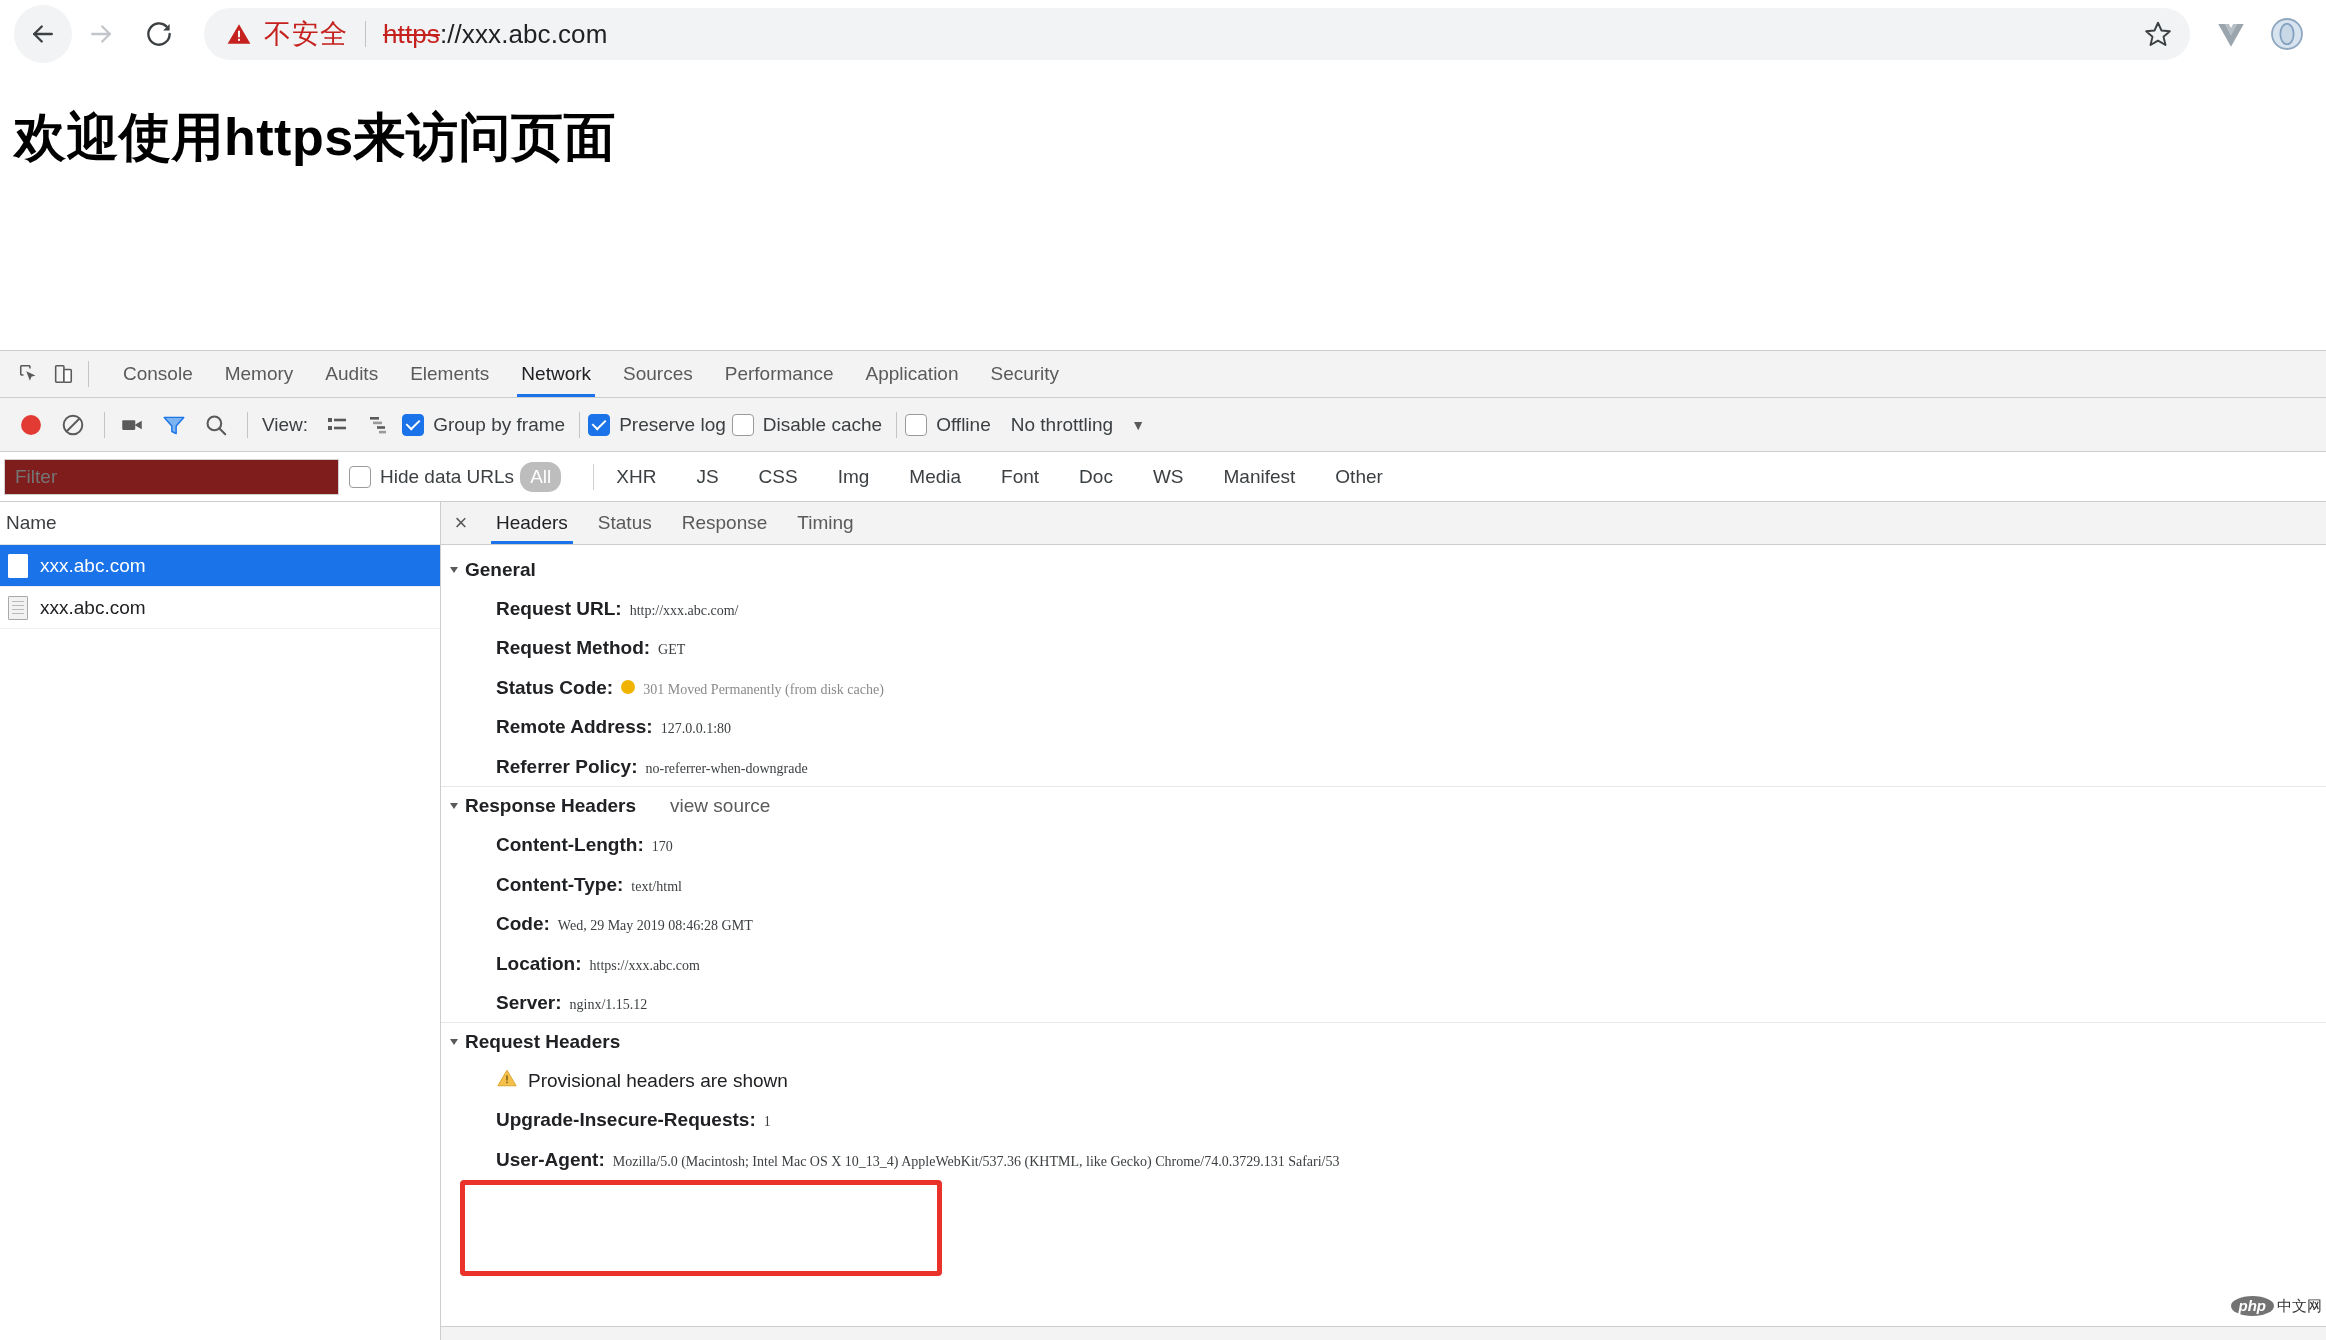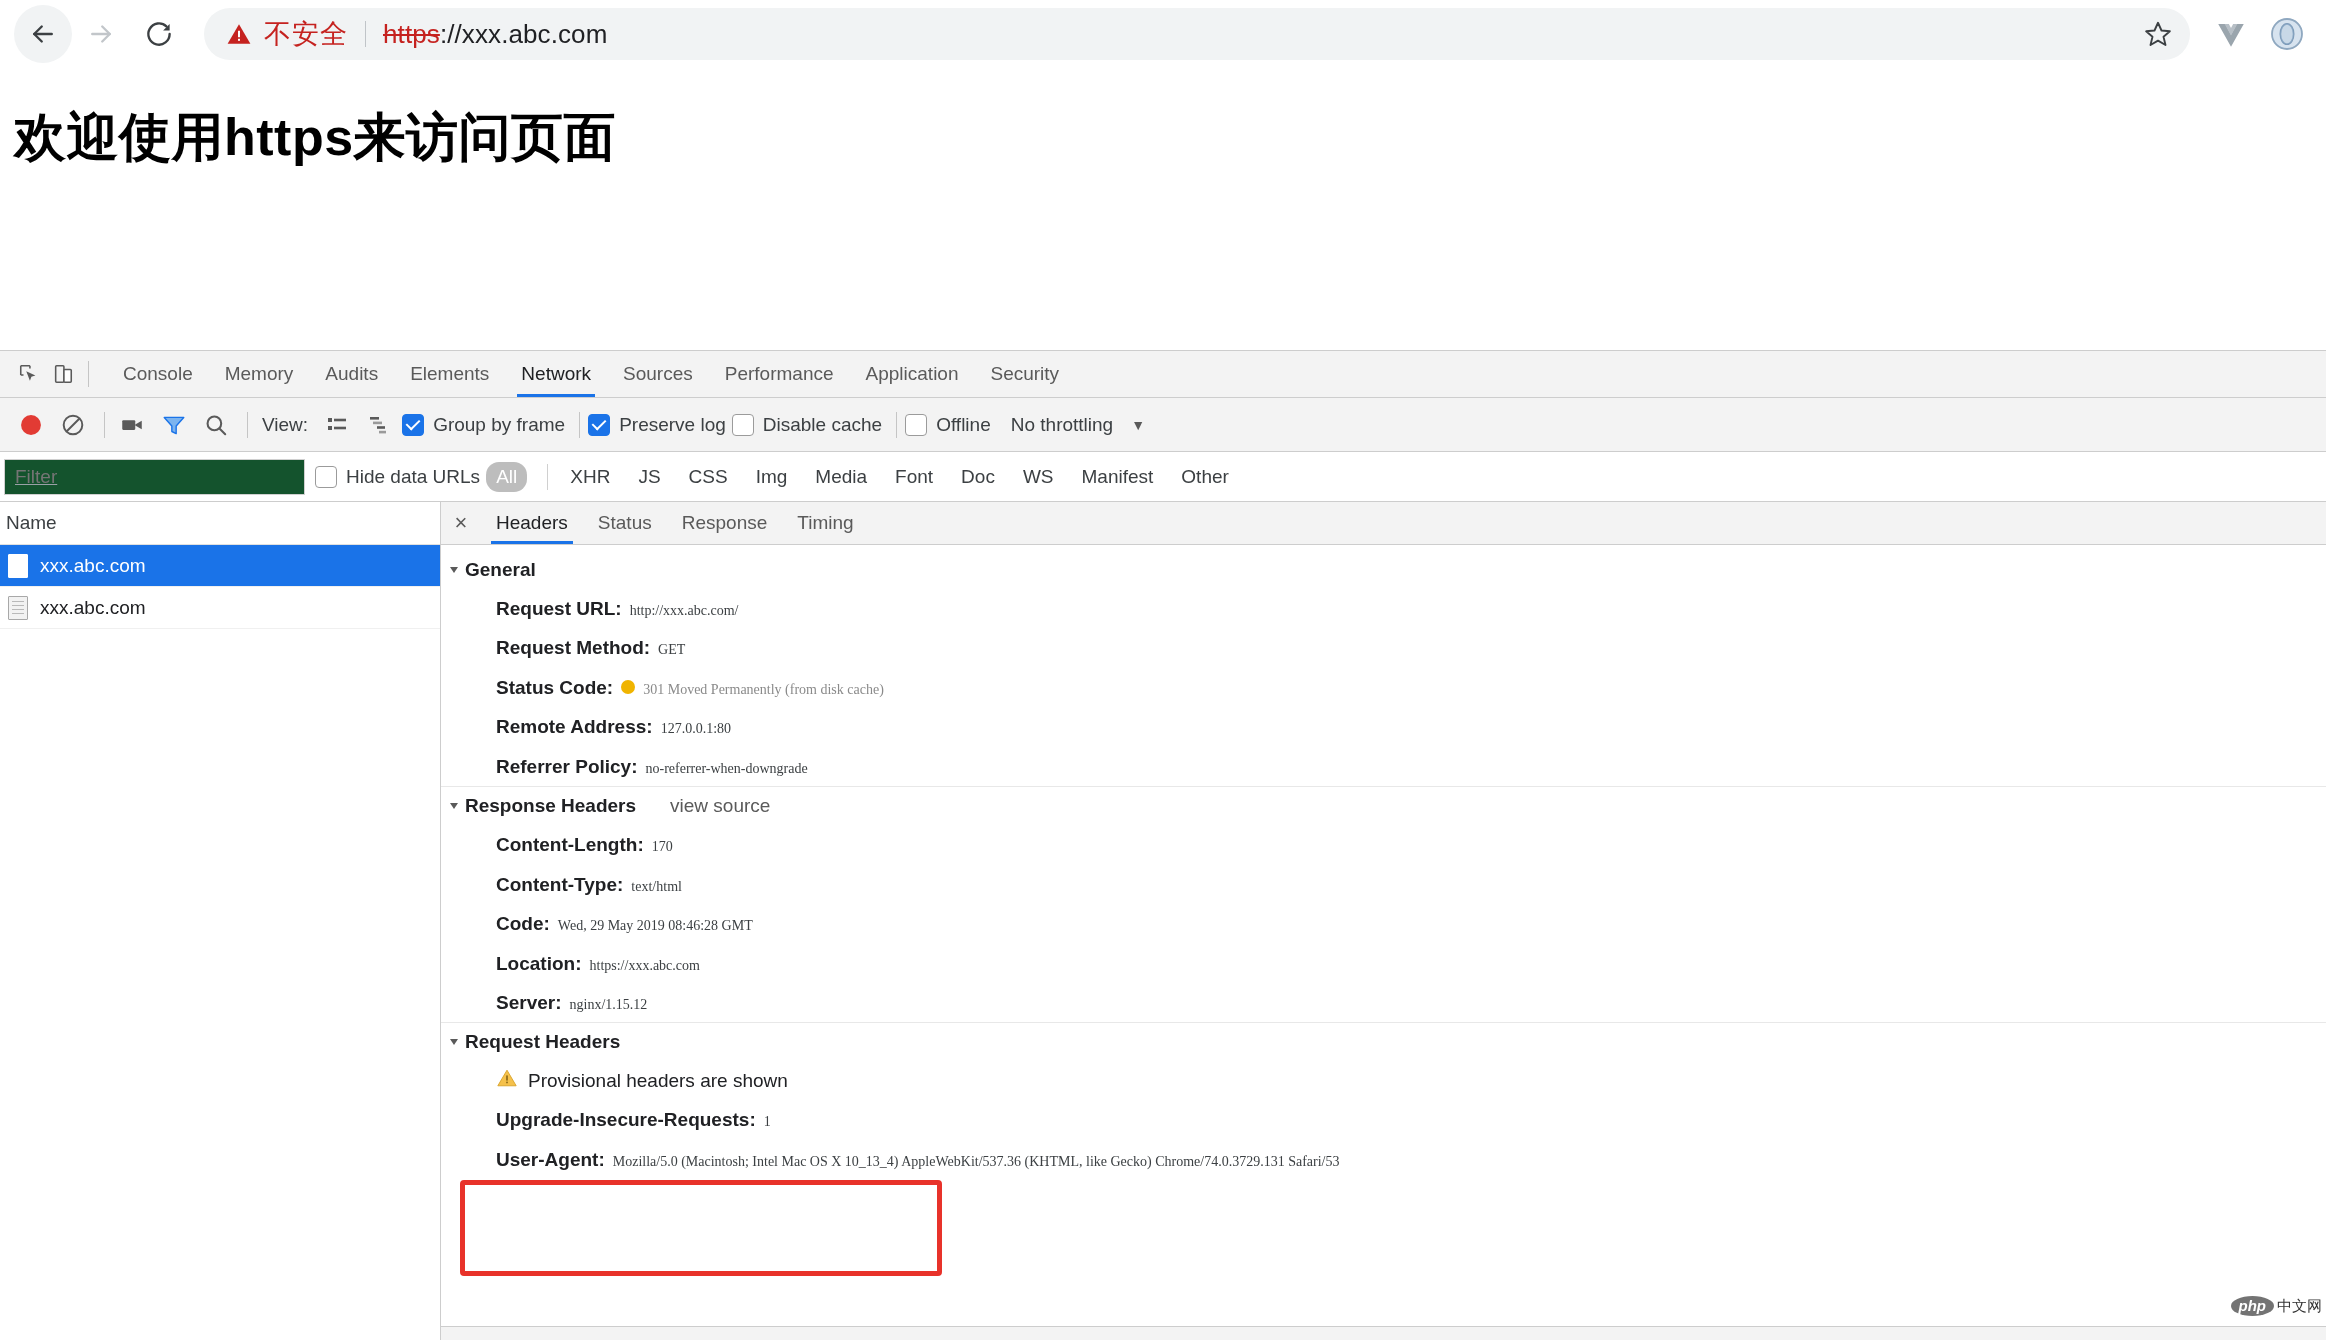--- a/index.html
+++ b/index.html
@@ -195,40 +195,39 @@
 
   .dt-filterbar {
     height: 50px;
     background: #fff;
     border-bottom: 1px solid #cdcdcd;
     display: flex;
     align-items: center;
     flex: 0 0 auto;
   }
   .filter-input {
-    width: 301px;
+    width: 335px;
     height: 36px;
     margin: 0 10px 0 4px;
     border: 1px solid #d0d0d0;
-    background: #14532d;
+    background: #7f1d1d;
     font-size: 19px;
     color: #9aa0a6;
     padding: 0 10px;
     font-family: "Liberation Sans", sans-serif;
     outline: none;
-    text-decoration: underline;
   }
   .fb-sep { width: 1px; height: 26px; background: #d0d0d0; margin: 0 12px; }
   .type-chip {
     font-size: 19px;
     color: #3c4043;
     padding: 4px 10px;
     border-radius: 13px;
     white-space: nowrap;
-    margin-right: 8px;
+    margin-right: 20px;
   }
   .type-chip.active { background: #bdbdbd; color: #fff; font-weight: normal; }
 
   .dt-body {
     flex: 1 1 auto;
     display: flex;
     min-height: 0;
   }
 
   

